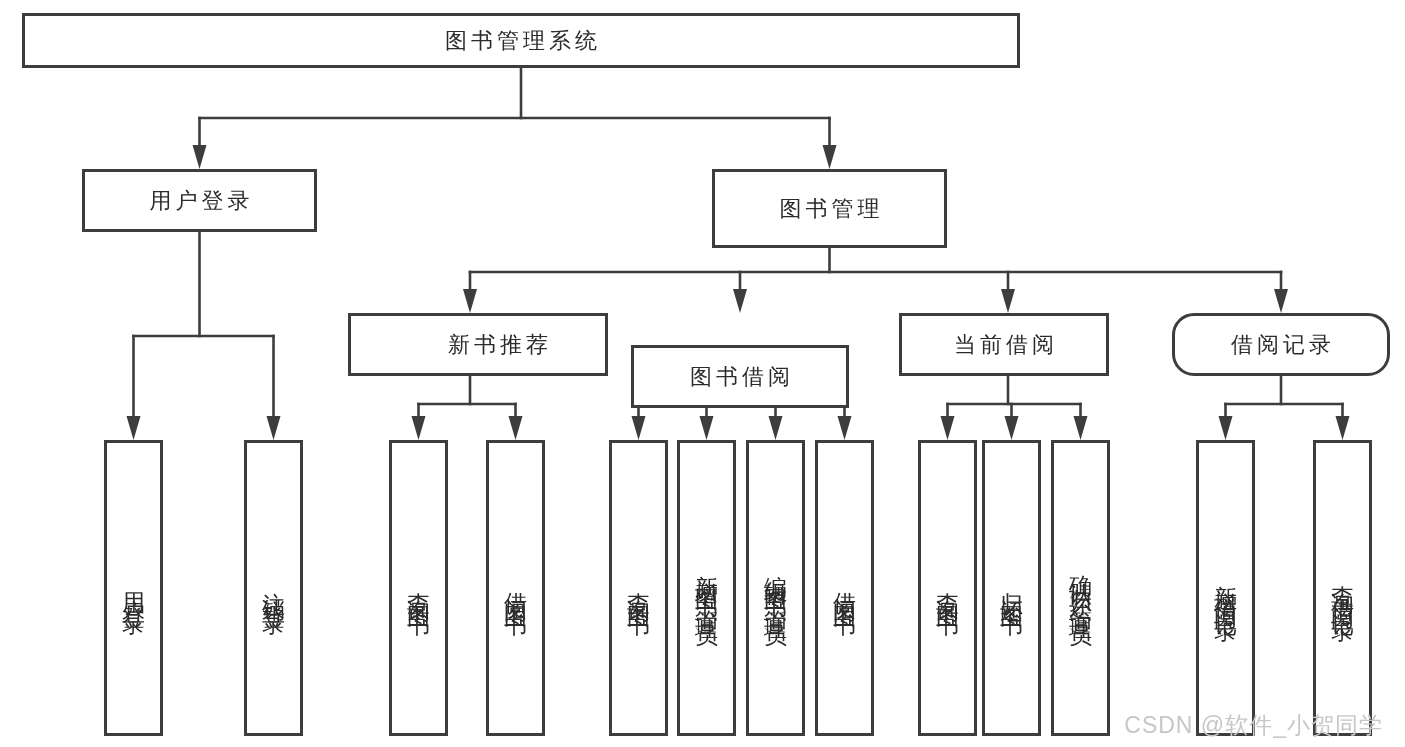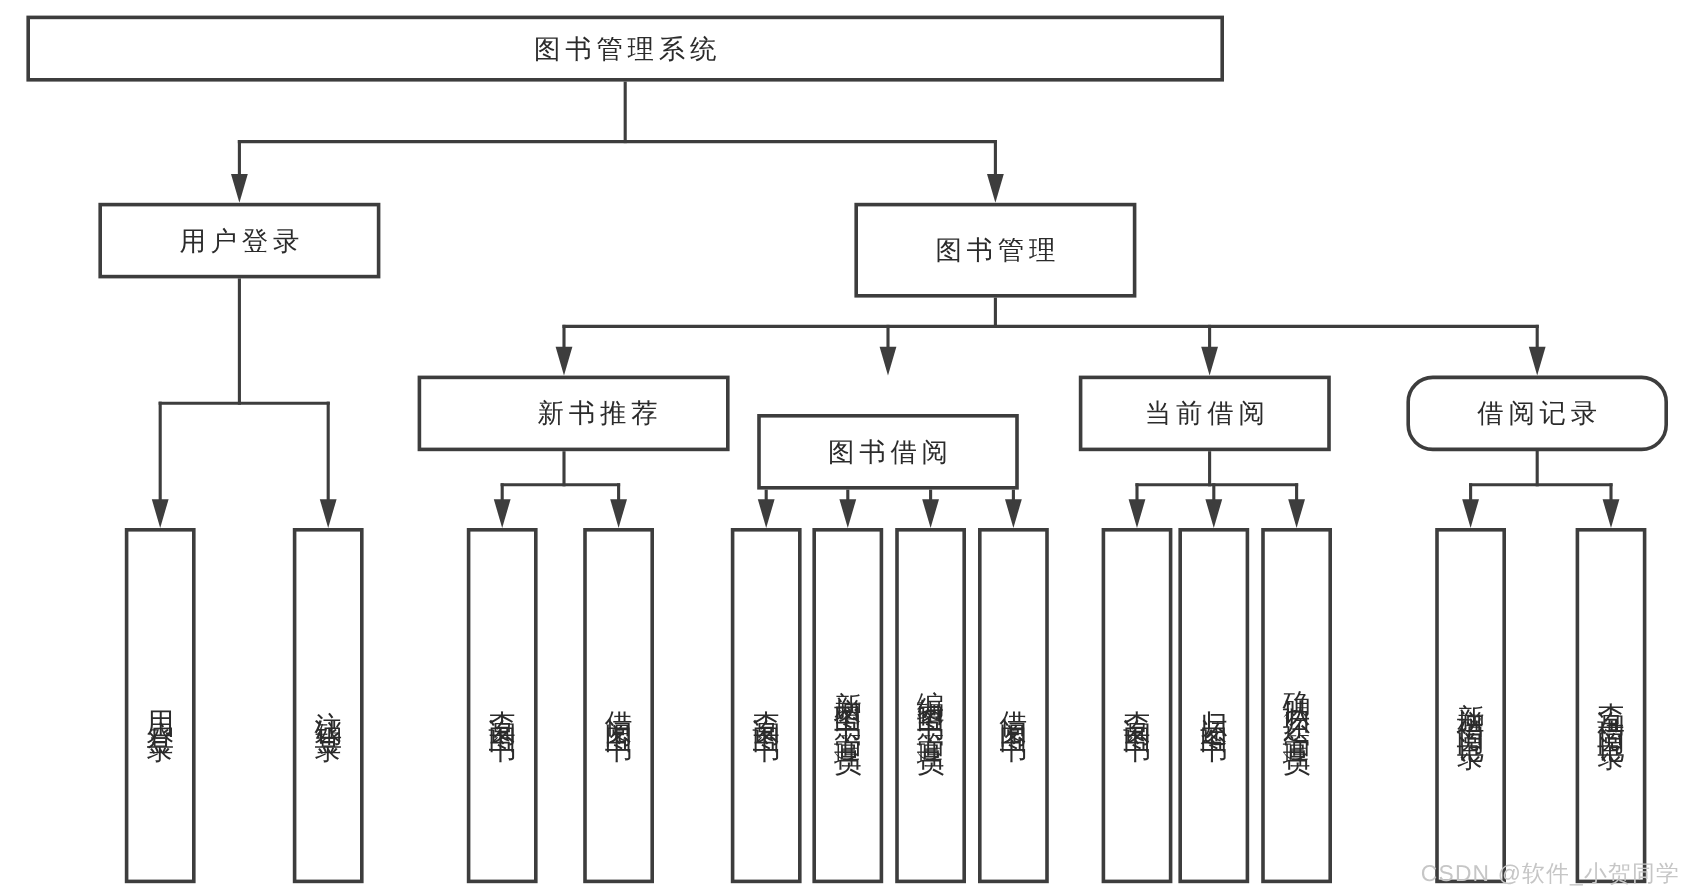--- a/index.html
+++ b/index.html
@@ -41,23 +41,23 @@
   .vbox {
     font-size: 23px;
     writing-mode: vertical-rl;
     text-orientation: upright;
     letter-spacing: 7px;
     line-height: 1;
     white-space: nowrap;
   }
   #watermark {
     position: absolute;
-    right: 5px;
+    right: 22px;
     bottom: 6px;
-    font-size: 19px;
+    font-size: 23px;
     color: var(--wm, #c6c6c6);
     letter-spacing: 1px;
     z-index: 3;
     white-space: nowrap;
   }
 </style>
 </head>
 <body>
 
 <div id="canvas">

